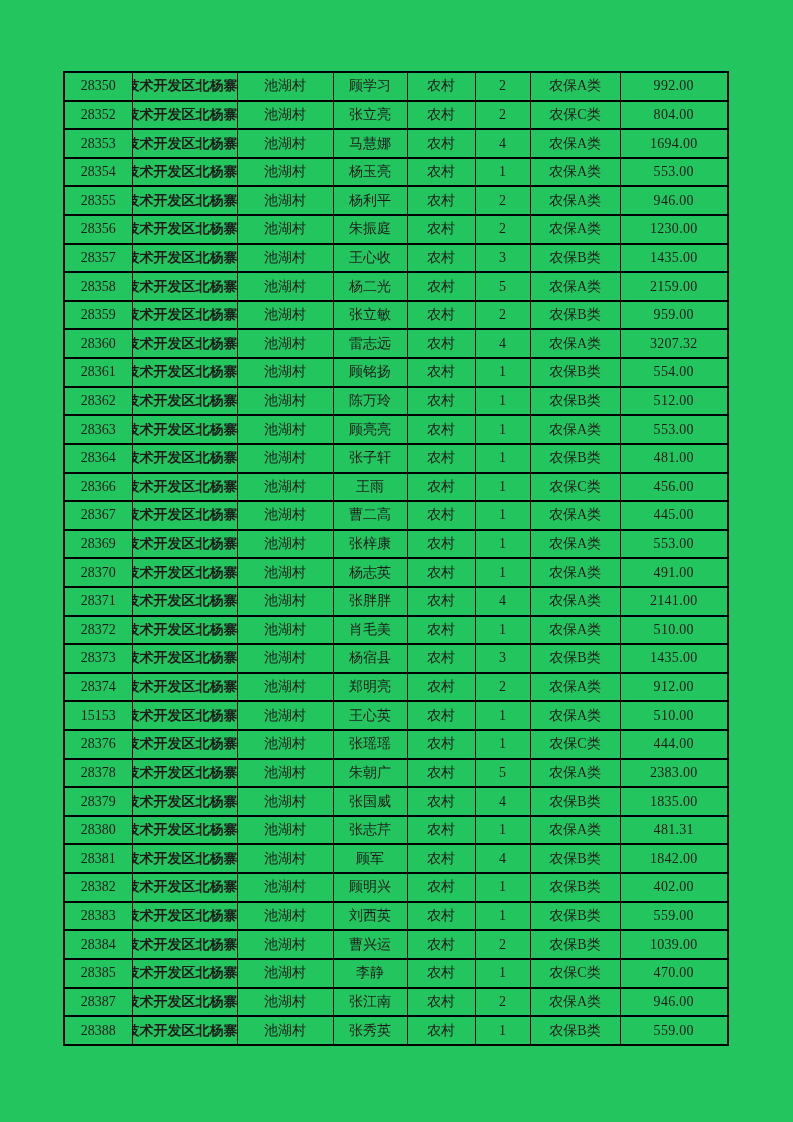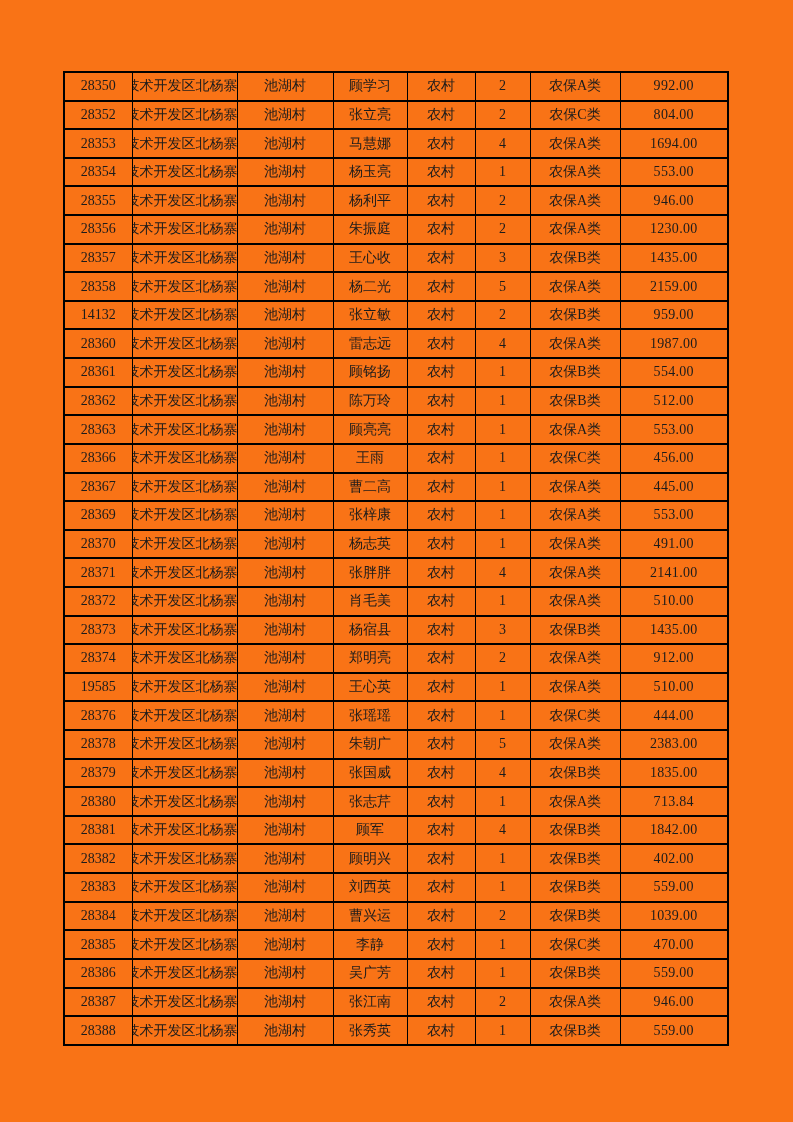--- a/index.html
+++ b/index.html
@@ -10,21 +10,21 @@
   body {
     position: relative;
     width: 793px;
     height: 1122px;
     overflow: hidden;
     font-family: "Liberation Serif", "DejaVu Serif", serif;
   }
   .page {
     position: absolute;
     inset: 0;
-    background: #f97316;
+    background: #22c55e;
   }
   table.roster {
     position: absolute;
     left: 63px;
     top: 71px;
     width: 665px;
     height: 975px;
     border-collapse: collapse;
     table-layout: fixed;
     border: 2px solid #000000;
@@ -37,20 +37,21 @@
     vertical-align: middle;
     font-size: 14px;
     color: #1c1c1c;
     overflow: hidden;
     white-space: nowrap;
     line-height: 1;
   }
   
   td.cell-street {
     text-align: left;
+    font-weight: bold;
   }
   td.cell-street .clip {
     display: block;
     width: 100%;
     overflow: hidden;
     white-space: nowrap;
     text-indent: -7px;
   }
   td.cell-amount {
     letter-spacing: 0.3px;
@@ -164,42 +165,42 @@
             <span class="clip">技术开发区北杨寨</span>
           </td>
       <td class="cell-village">池湖村</td>
       <td class="cell-name">杨二光</td>
       <td class="cell-residence">农村</td>
       <td class="cell-count">5</td>
       <td class="cell-category">农保A类</td>
       <td class="cell-amount">2159.00</td>
     </tr>
         <tr>
-      <td class="cell-serial">14132</td>
+      <td class="cell-serial">28359</td>
       <td class="cell-street">
             <span class="clip">技术开发区北杨寨</span>
           </td>
       <td class="cell-village">池湖村</td>
       <td class="cell-name">张立敏</td>
       <td class="cell-residence">农村</td>
       <td class="cell-count">2</td>
       <td class="cell-category">农保B类</td>
       <td class="cell-amount">959.00</td>
     </tr>
         <tr>
       <td class="cell-serial">28360</td>
       <td class="cell-street">
             <span class="clip">技术开发区北杨寨</span>
           </td>
       <td class="cell-village">池湖村</td>
       <td class="cell-name">雷志远</td>
       <td class="cell-residence">农村</td>
       <td class="cell-count">4</td>
       <td class="cell-category">农保A类</td>
-      <td class="cell-amount">1987.00</td>
+      <td class="cell-amount">3207.32</td>
     </tr>
         <tr>
       <td class="cell-serial">28361</td>
       <td class="cell-street">
             <span class="clip">技术开发区北杨寨</span>
           </td>
       <td class="cell-village">池湖村</td>
       <td class="cell-name">顾铭扬</td>
       <td class="cell-residence">农村</td>
       <td class="cell-count">1</td>
@@ -222,20 +223,32 @@
       <td class="cell-serial">28363</td>
       <td class="cell-street">
             <span class="clip">技术开发区北杨寨</span>
           </td>
       <td class="cell-village">池湖村</td>
       <td class="cell-name">顾亮亮</td>
       <td class="cell-residence">农村</td>
       <td class="cell-count">1</td>
       <td class="cell-category">农保A类</td>
       <td class="cell-amount">553.00</td>
+    </tr>
+        <tr>
+      <td class="cell-serial">28364</td>
+      <td class="cell-street">
+            <span class="clip">技术开发区北杨寨</span>
+          </td>
+      <td class="cell-village">池湖村</td>
+      <td class="cell-name">张子轩</td>
+      <td class="cell-residence">农村</td>
+      <td class="cell-count">1</td>
+      <td class="cell-category">农保B类</td>
+      <td class="cell-amount">481.00</td>
     </tr>
         <tr>
       <td class="cell-serial">28366</td>
       <td class="cell-street">
             <span class="clip">技术开发区北杨寨</span>
           </td>
       <td class="cell-village">池湖村</td>
       <td class="cell-name">王雨</td>
       <td class="cell-residence">农村</td>
       <td class="cell-count">1</td>
@@ -320,21 +333,21 @@
             <span class="clip">技术开发区北杨寨</span>
           </td>
       <td class="cell-village">池湖村</td>
       <td class="cell-name">郑明亮</td>
       <td class="cell-residence">农村</td>
       <td class="cell-count">2</td>
       <td class="cell-category">农保A类</td>
       <td class="cell-amount">912.00</td>
     </tr>
         <tr>
-      <td class="cell-serial">19585</td>
+      <td class="cell-serial">15153</td>
       <td class="cell-street">
             <span class="clip">技术开发区北杨寨</span>
           </td>
       <td class="cell-village">池湖村</td>
       <td class="cell-name">王心英</td>
       <td class="cell-residence">农村</td>
       <td class="cell-count">1</td>
       <td class="cell-category">农保A类</td>
       <td class="cell-amount">510.00</td>
     </tr>
@@ -377,21 +390,21 @@
         <tr>
       <td class="cell-serial">28380</td>
       <td class="cell-street">
             <span class="clip">技术开发区北杨寨</span>
           </td>
       <td class="cell-village">池湖村</td>
       <td class="cell-name">张志芹</td>
       <td class="cell-residence">农村</td>
       <td class="cell-count">1</td>
       <td class="cell-category">农保A类</td>
-      <td class="cell-amount">713.84</td>
+      <td class="cell-amount">481.31</td>
     </tr>
         <tr>
       <td class="cell-serial">28381</td>
       <td class="cell-street">
             <span class="clip">技术开发区北杨寨</span>
           </td>
       <td class="cell-village">池湖村</td>
       <td class="cell-name">顾军</td>
       <td class="cell-residence">农村</td>
       <td class="cell-count">4</td>
@@ -438,32 +451,20 @@
       <td class="cell-serial">28385</td>
       <td class="cell-street">
             <span class="clip">技术开发区北杨寨</span>
           </td>
       <td class="cell-village">池湖村</td>
       <td class="cell-name">李静</td>
       <td class="cell-residence">农村</td>
       <td class="cell-count">1</td>
       <td class="cell-category">农保C类</td>
       <td class="cell-amount">470.00</td>
-    </tr>
-        <tr>
-      <td class="cell-serial">28386</td>
-      <td class="cell-street">
-            <span class="clip">技术开发区北杨寨</span>
-          </td>
-      <td class="cell-village">池湖村</td>
-      <td class="cell-name">吴广芳</td>
-      <td class="cell-residence">农村</td>
-      <td class="cell-count">1</td>
-      <td class="cell-category">农保B类</td>
-      <td class="cell-amount">559.00</td>
     </tr>
         <tr>
       <td class="cell-serial">28387</td>
       <td class="cell-street">
             <span class="clip">技术开发区北杨寨</span>
           </td>
       <td class="cell-village">池湖村</td>
       <td class="cell-name">张江南</td>
       <td class="cell-residence">农村</td>
       <td class="cell-count">2</td>

